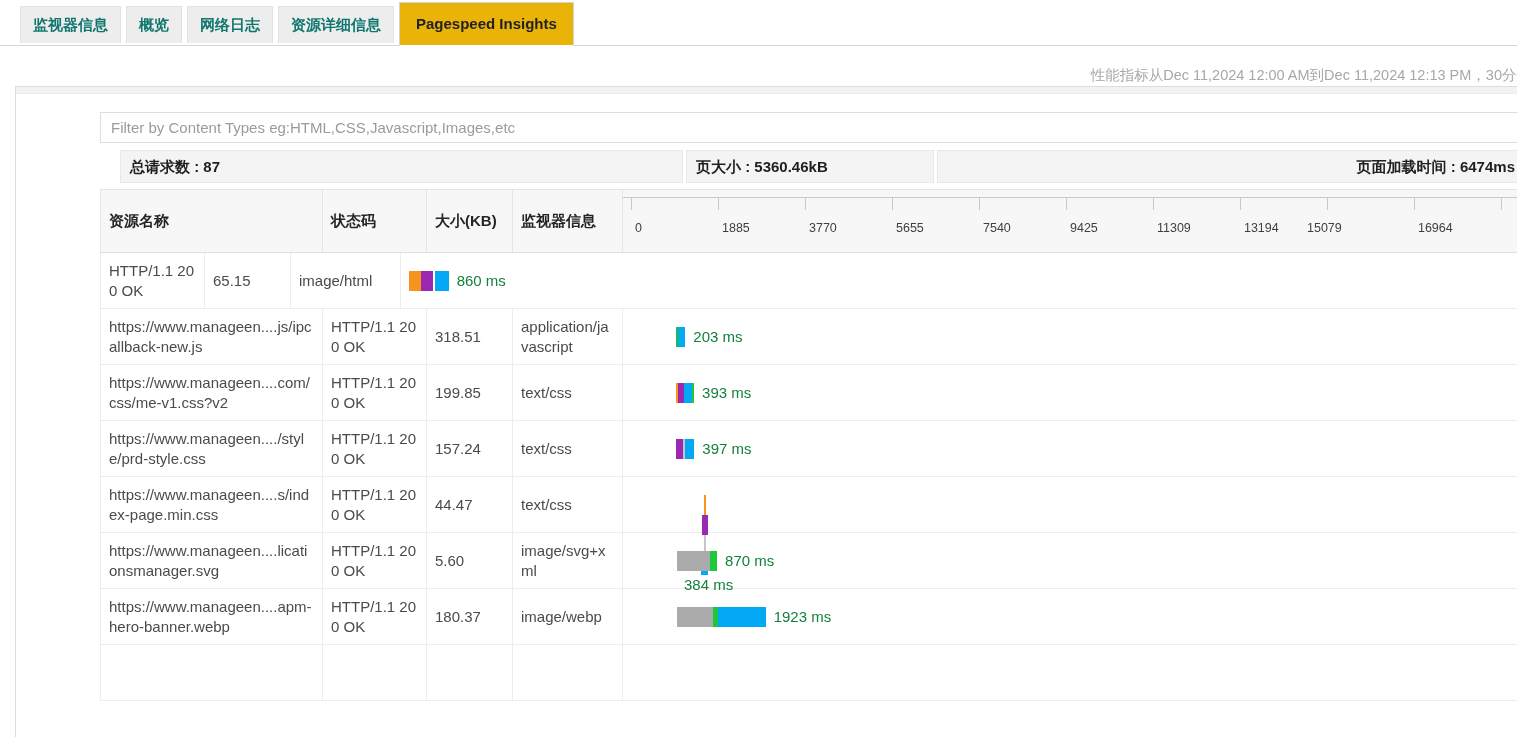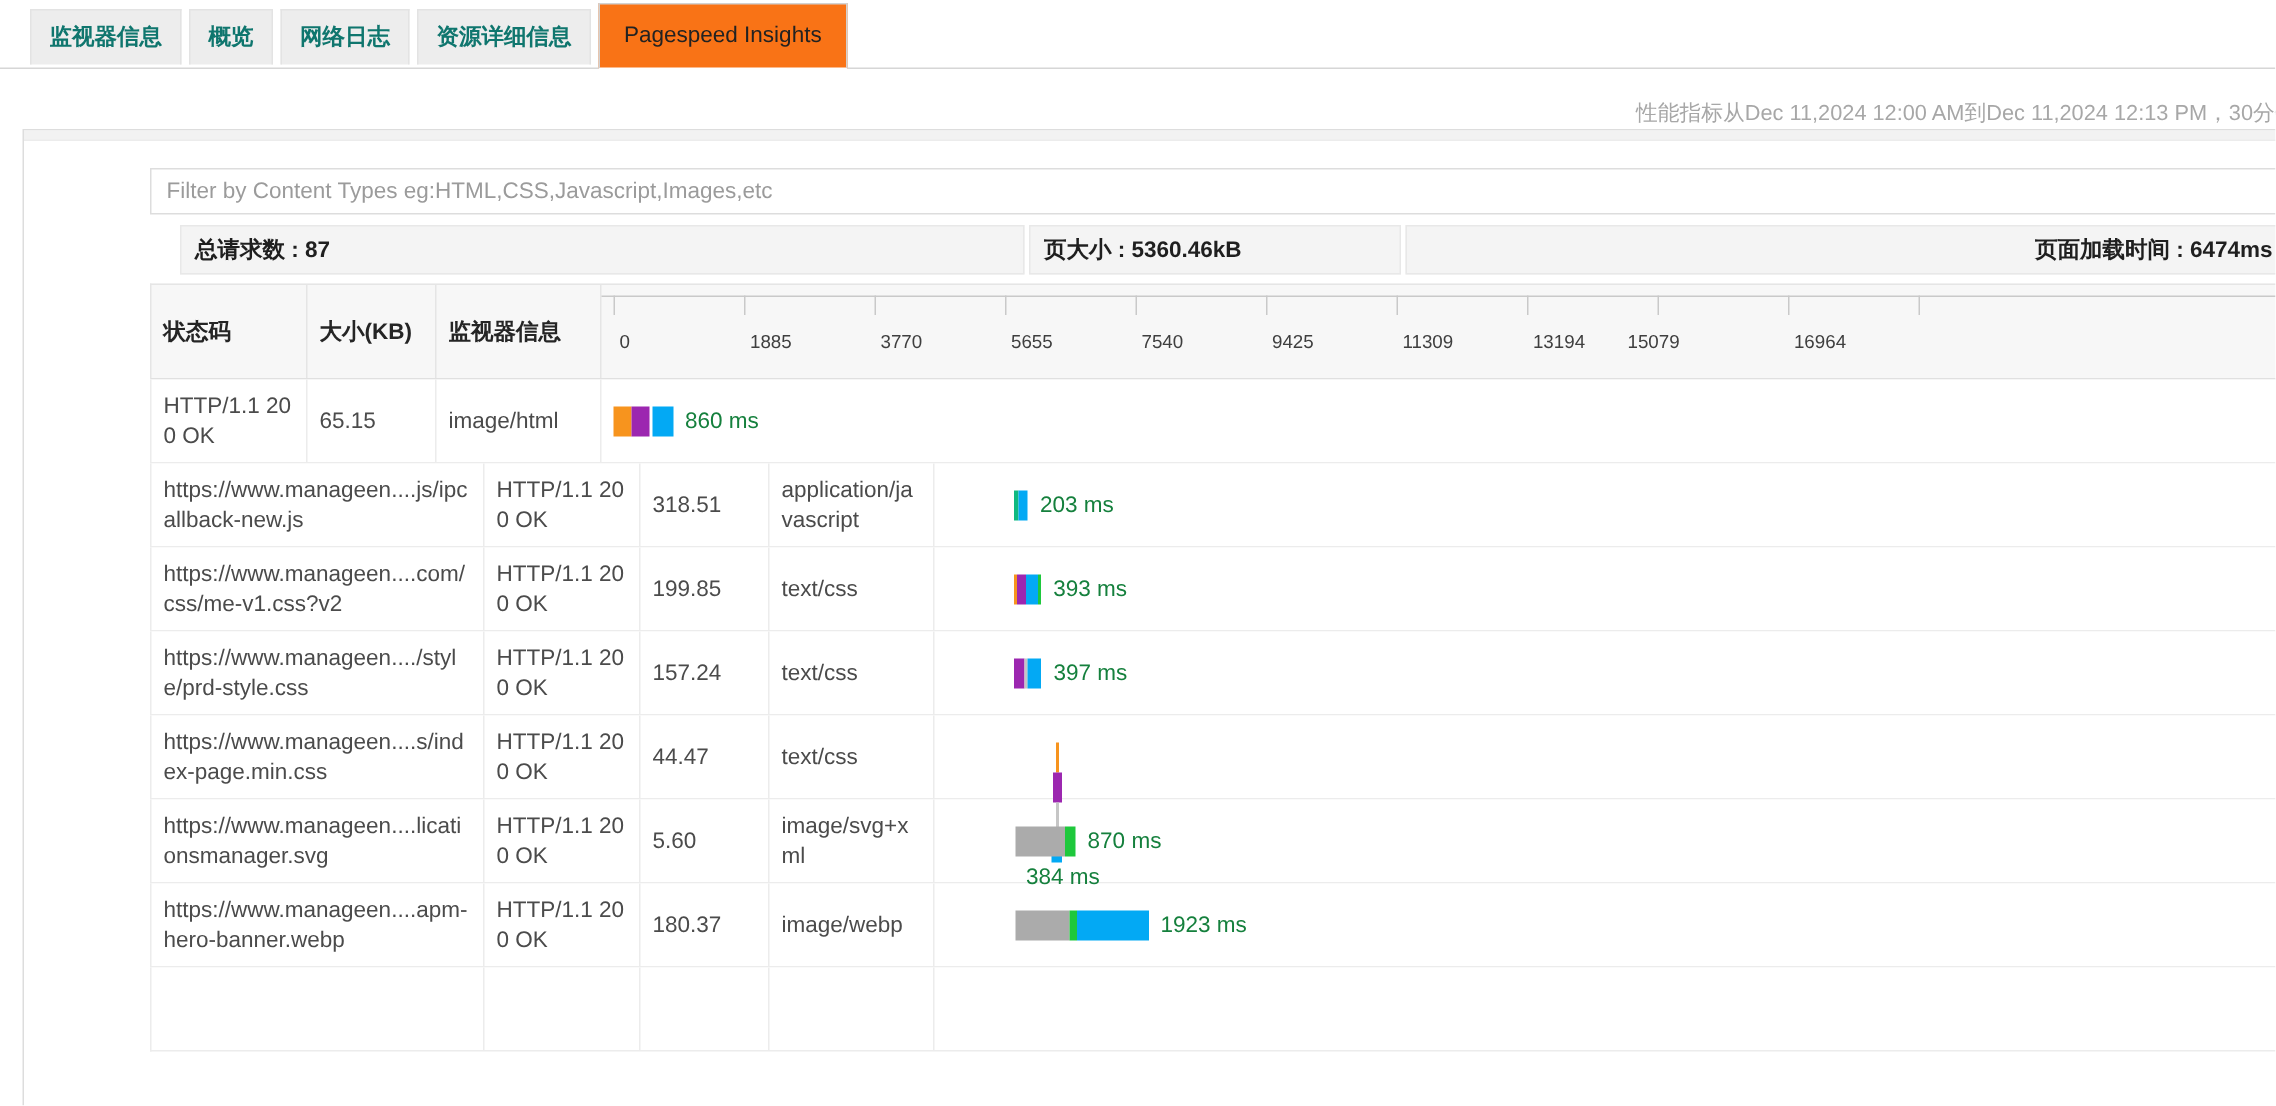--- a/index.html
+++ b/index.html
@@ -5,22 +5,22 @@
   html,body{margin:0;padding:0;background:#fff;}
   body{font-family:"Liberation Sans","DejaVu Sans",sans-serif;}
   #screen{position:relative;width:1517px;height:737px;overflow:hidden;background:#fff;}
 
   
   .tabbar{position:absolute;top:0;left:0;width:100%;height:46px;display:flex;align-items:flex-end;
           padding-left:20px;box-sizing:border-box;border-bottom:1px solid #d6d6d6;background:#fff;}
   .tab{height:36px;line-height:36px;background:#ededed;border:1px solid #e3e3e3;border-bottom:none;
        padding:0 12px;margin-right:5px;margin-bottom:2px;font-size:15px;font-weight:600;color:#0f766e;
        white-space:nowrap;cursor:pointer;}
-  .tab.active{height:42px;line-height:42px;background:#f97316;border:1px solid #d2d2d2;border-bottom:1px solid #fff;
-       margin-bottom:-1px;font-weight:400;color:#222;padding:0 16px;position:relative;z-index:2;}
+  .tab.active{height:42px;line-height:42px;background:#eab308;border:1px solid #d2d2d2;border-bottom:1px solid #fff;
+       margin-bottom:-1px;font-weight:700;color:#222;padding:0 16px;position:relative;z-index:2;}
 
   
   .timestamp{position:absolute;top:66px;right:-14px;font-size:14.5px;color:#a7a7a7;white-space:nowrap;}
 
   
   .panel{position:absolute;left:15px;top:86px;width:1530px;height:690px;border:1px solid #ddd;
          background:#fff;box-sizing:border-box;}
   .panel-topstrip{height:6px;background:#f2f2f2;border-bottom:1px solid #ececec;}
 
   
@@ -80,20 +80,21 @@
   <input class="filter-input" type="text" placeholder="Filter by Content Types eg:HTML,CSS,Javascript,Images,etc" style="">
 
   <div class="summary">
     <div class="sum-box b1">总请求数 : 87</div>
     <div class="sum-box b2">页大小 : 5360.46kB</div>
     <div class="sum-box b3">页面加载时间 : 6474ms</div>
   </div>
 
   <div class="table">
     <div class="thead">
+      <div class="th c1">资源名称</div>
       <div class="th c2">状态码</div>
       <div class="th c3">大小(KB)</div>
       <div class="th c4">监视器信息</div>
       <div class="th c5" id="axis">
         <div class="axis-line"></div>
       <div class="axis-tick" style="left: 8px;"></div>
           <div class="axis-label" style="left: 12px;">0</div>
           <div class="axis-tick" style="left: 95px;"></div>
           <div class="axis-label" style="left: 99px;">1885</div>
           <div class="axis-tick" style="left: 182px;"></div>

